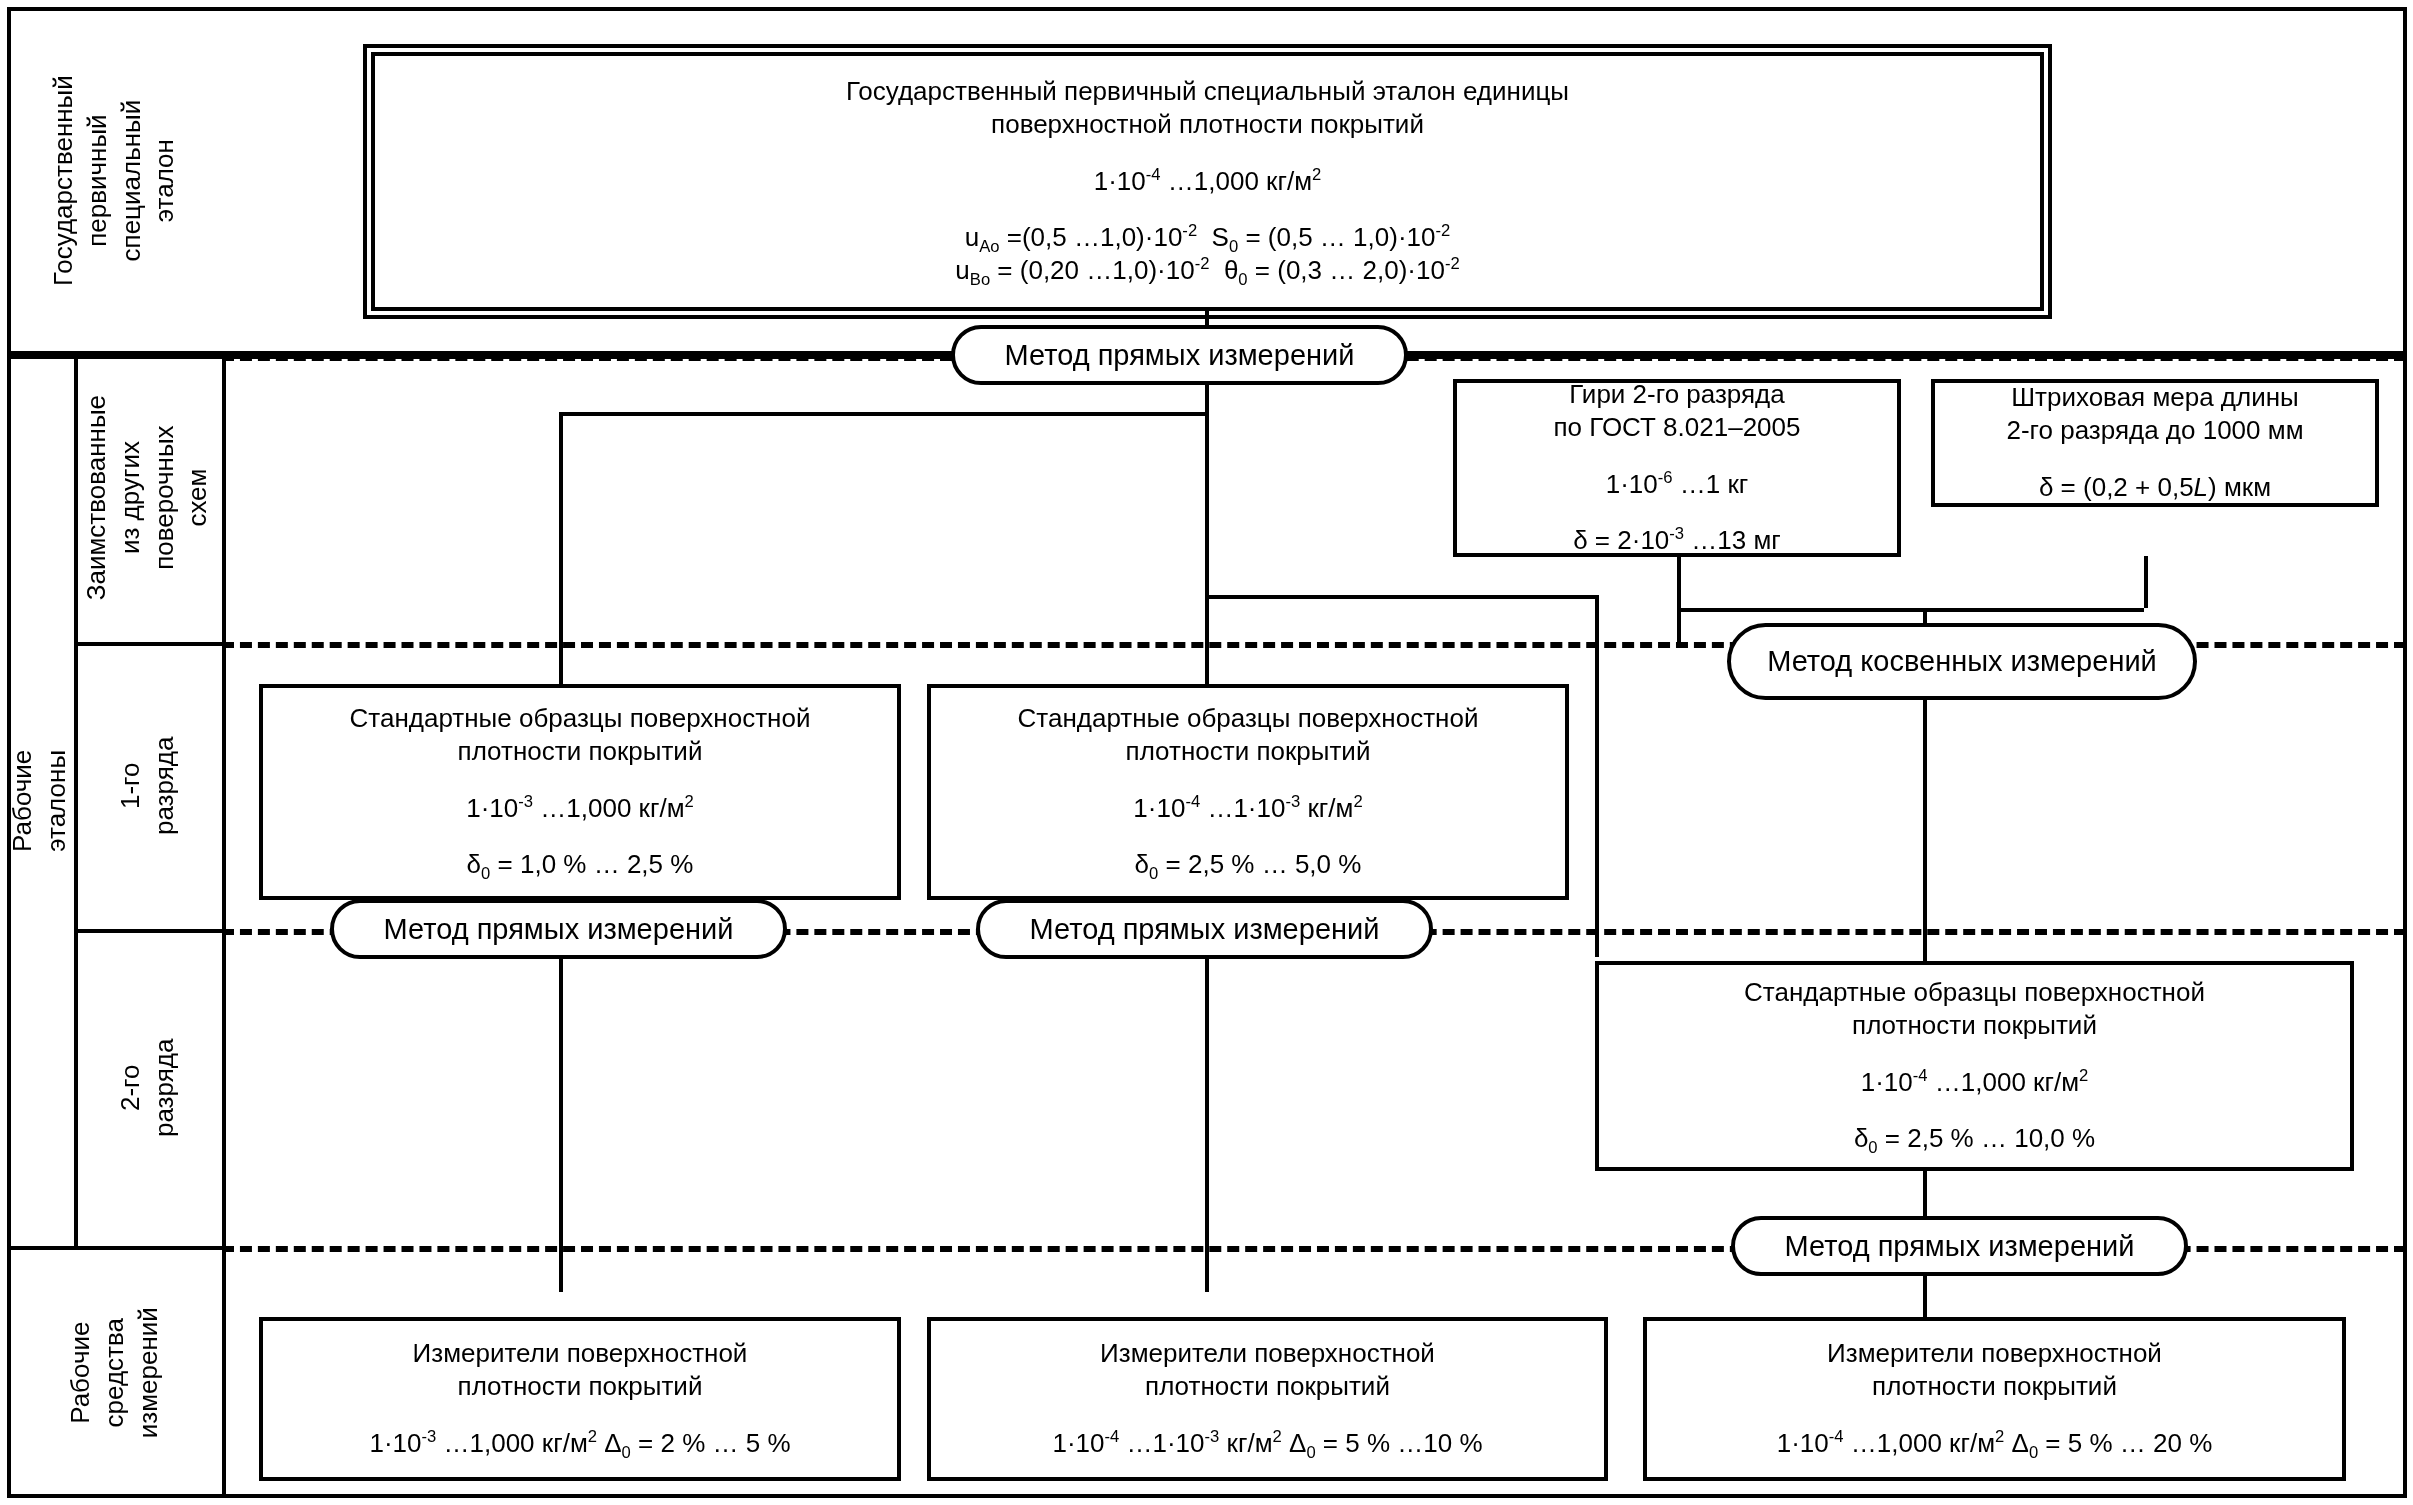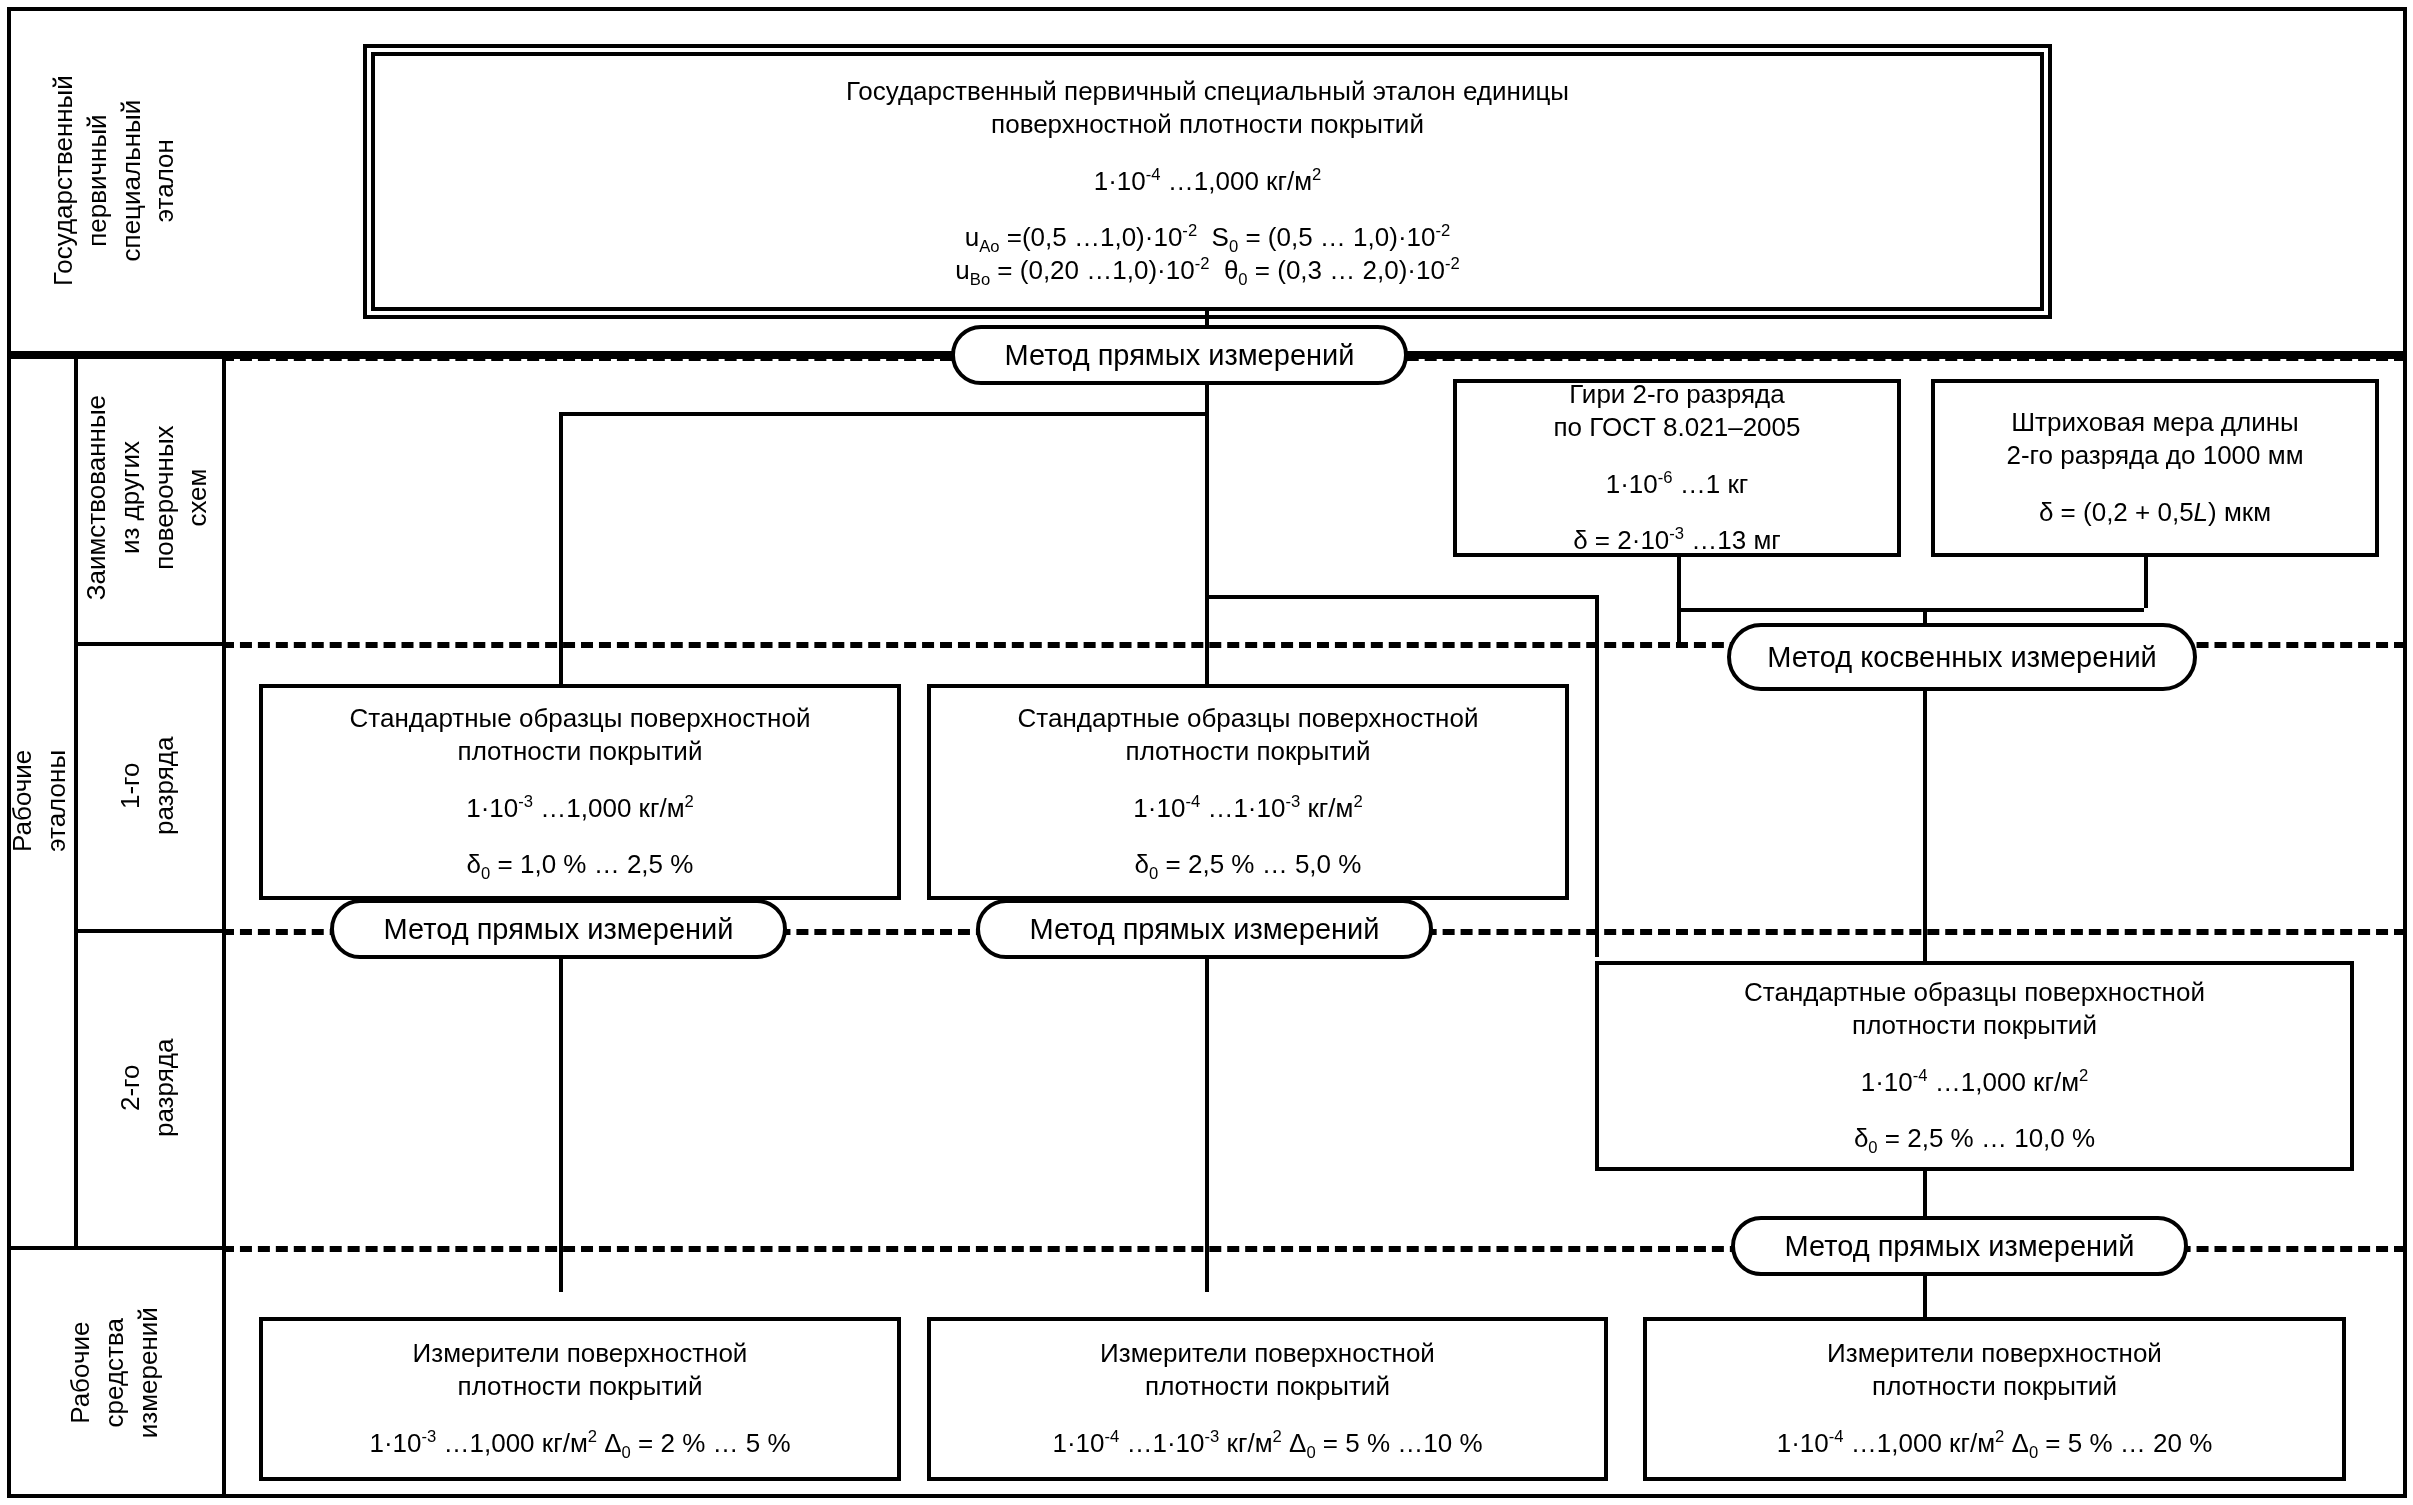--- a/index.html
+++ b/index.html
@@ -166,21 +166,21 @@
     <span class="ln"><span>u</span><sub>Bo</sub><span> = (0,20 …1,0)·10</span><sup>-2</sup>&nbsp;&nbsp;<span>θ</span><sub>0</sub><span> = (0,3 … 2,0)·10</span><sup>-2</sup></span>
   </div>
 
   <div class="box" style="left:1453px;top:379px;width:448px;height:178px;">
     <span class="ln">Гири 2-го разряда</span>
     <span class="ln">по ГОСТ 8.021–2005</span>
     <span class="ln gap"><span>1·10</span><sup>-6</sup><span> …1 кг</span></span>
     <span class="ln gap"><span>δ = 2·10</span><sup>-3</sup><span> …13 мг</span></span>
   </div>
 
-  <div class="box" style="left:1931px;top:379px;width:448px;height:178px;">
+  <div class="box" style="left:1931px;top:379px;width:448px;height:128px;">
     <span class="ln">Штриховая мера длины</span>
     <span class="ln">2-го разряда до 1000 мм</span>
     <span class="ln gap"><span>δ = (0,2 + 0,5</span><span class="it">L</span><span>) мкм</span></span>
   </div>
 
   <div class="box" style="left:259px;top:684px;width:642px;height:216px;">
     <span class="ln">Стандартные образцы поверхностной</span>
     <span class="ln">плотности покрытий</span>
     <span class="ln gap"><span>1·10</span><sup>-3</sup><span> …1,000 кг/м</span><sup>2</sup></span>
     <span class="ln gap"><span>δ</span><sub>0</sub><span> = 1,0 % … 2,5 %</span></span>
@@ -215,21 +215,21 @@
   <div class="box" style="left:1643px;top:1317px;width:703px;height:164px;">
     <span class="ln">Измерители поверхностной</span>
     <span class="ln">плотности покрытий</span>
     <span class="ln gap"><span>1·10</span><sup>-4</sup><span> …1,000 кг/м</span><sup>2</sup><span>  Δ</span><sub>0</sub><span> = 5 % … 20 %</span></span>
   </div>
 
   <div class="pill" style="left:951px;top:325px;width:457px;height:60px;">
     <span>Метод прямых измерений</span>
   </div>
 
-  <div class="pill" style="left:1727px;top:623px;width:470px;height:68px;">
+  <div class="pill" style="left:1727px;top:623px;width:470px;height:77px;">
     <span>Метод косвенных измерений</span>
   </div>
 
   <div class="pill" style="left:330px;top:899px;width:457px;height:60px;">
     <span>Метод прямых измерений</span>
   </div>
 
   <div class="pill" style="left:976px;top:899px;width:457px;height:60px;">
     <span>Метод прямых измерений</span>
   </div>

